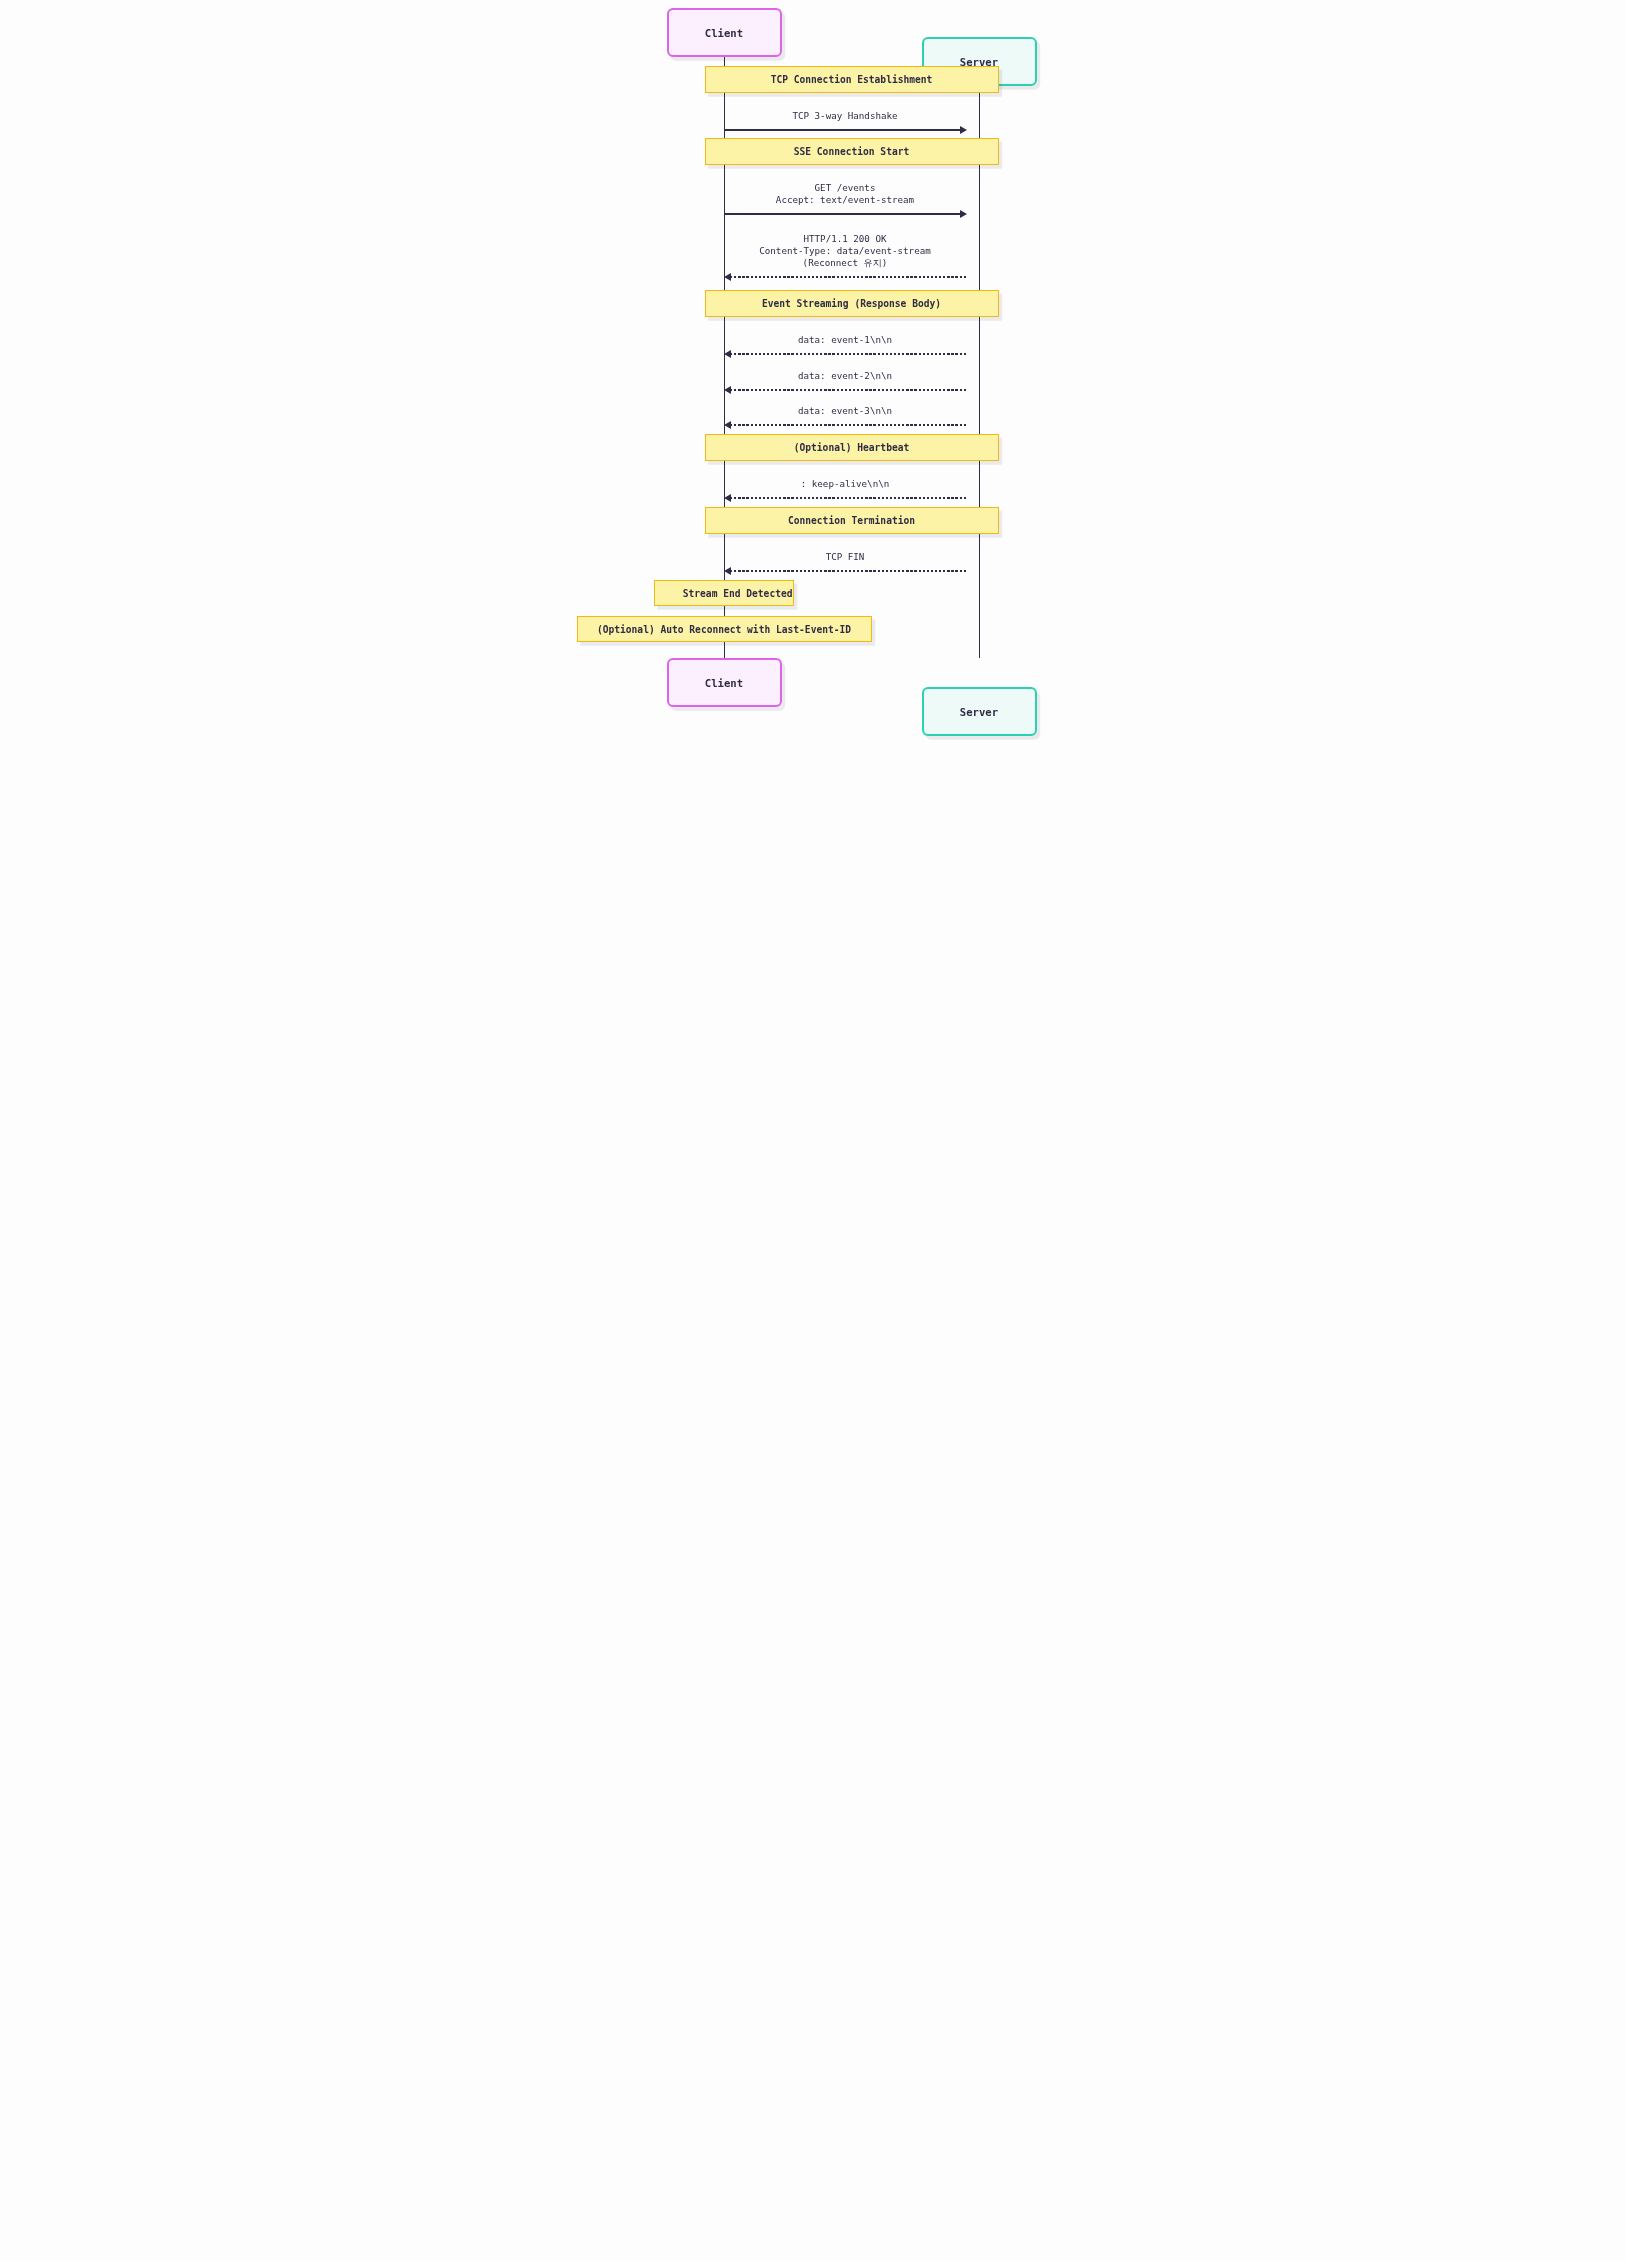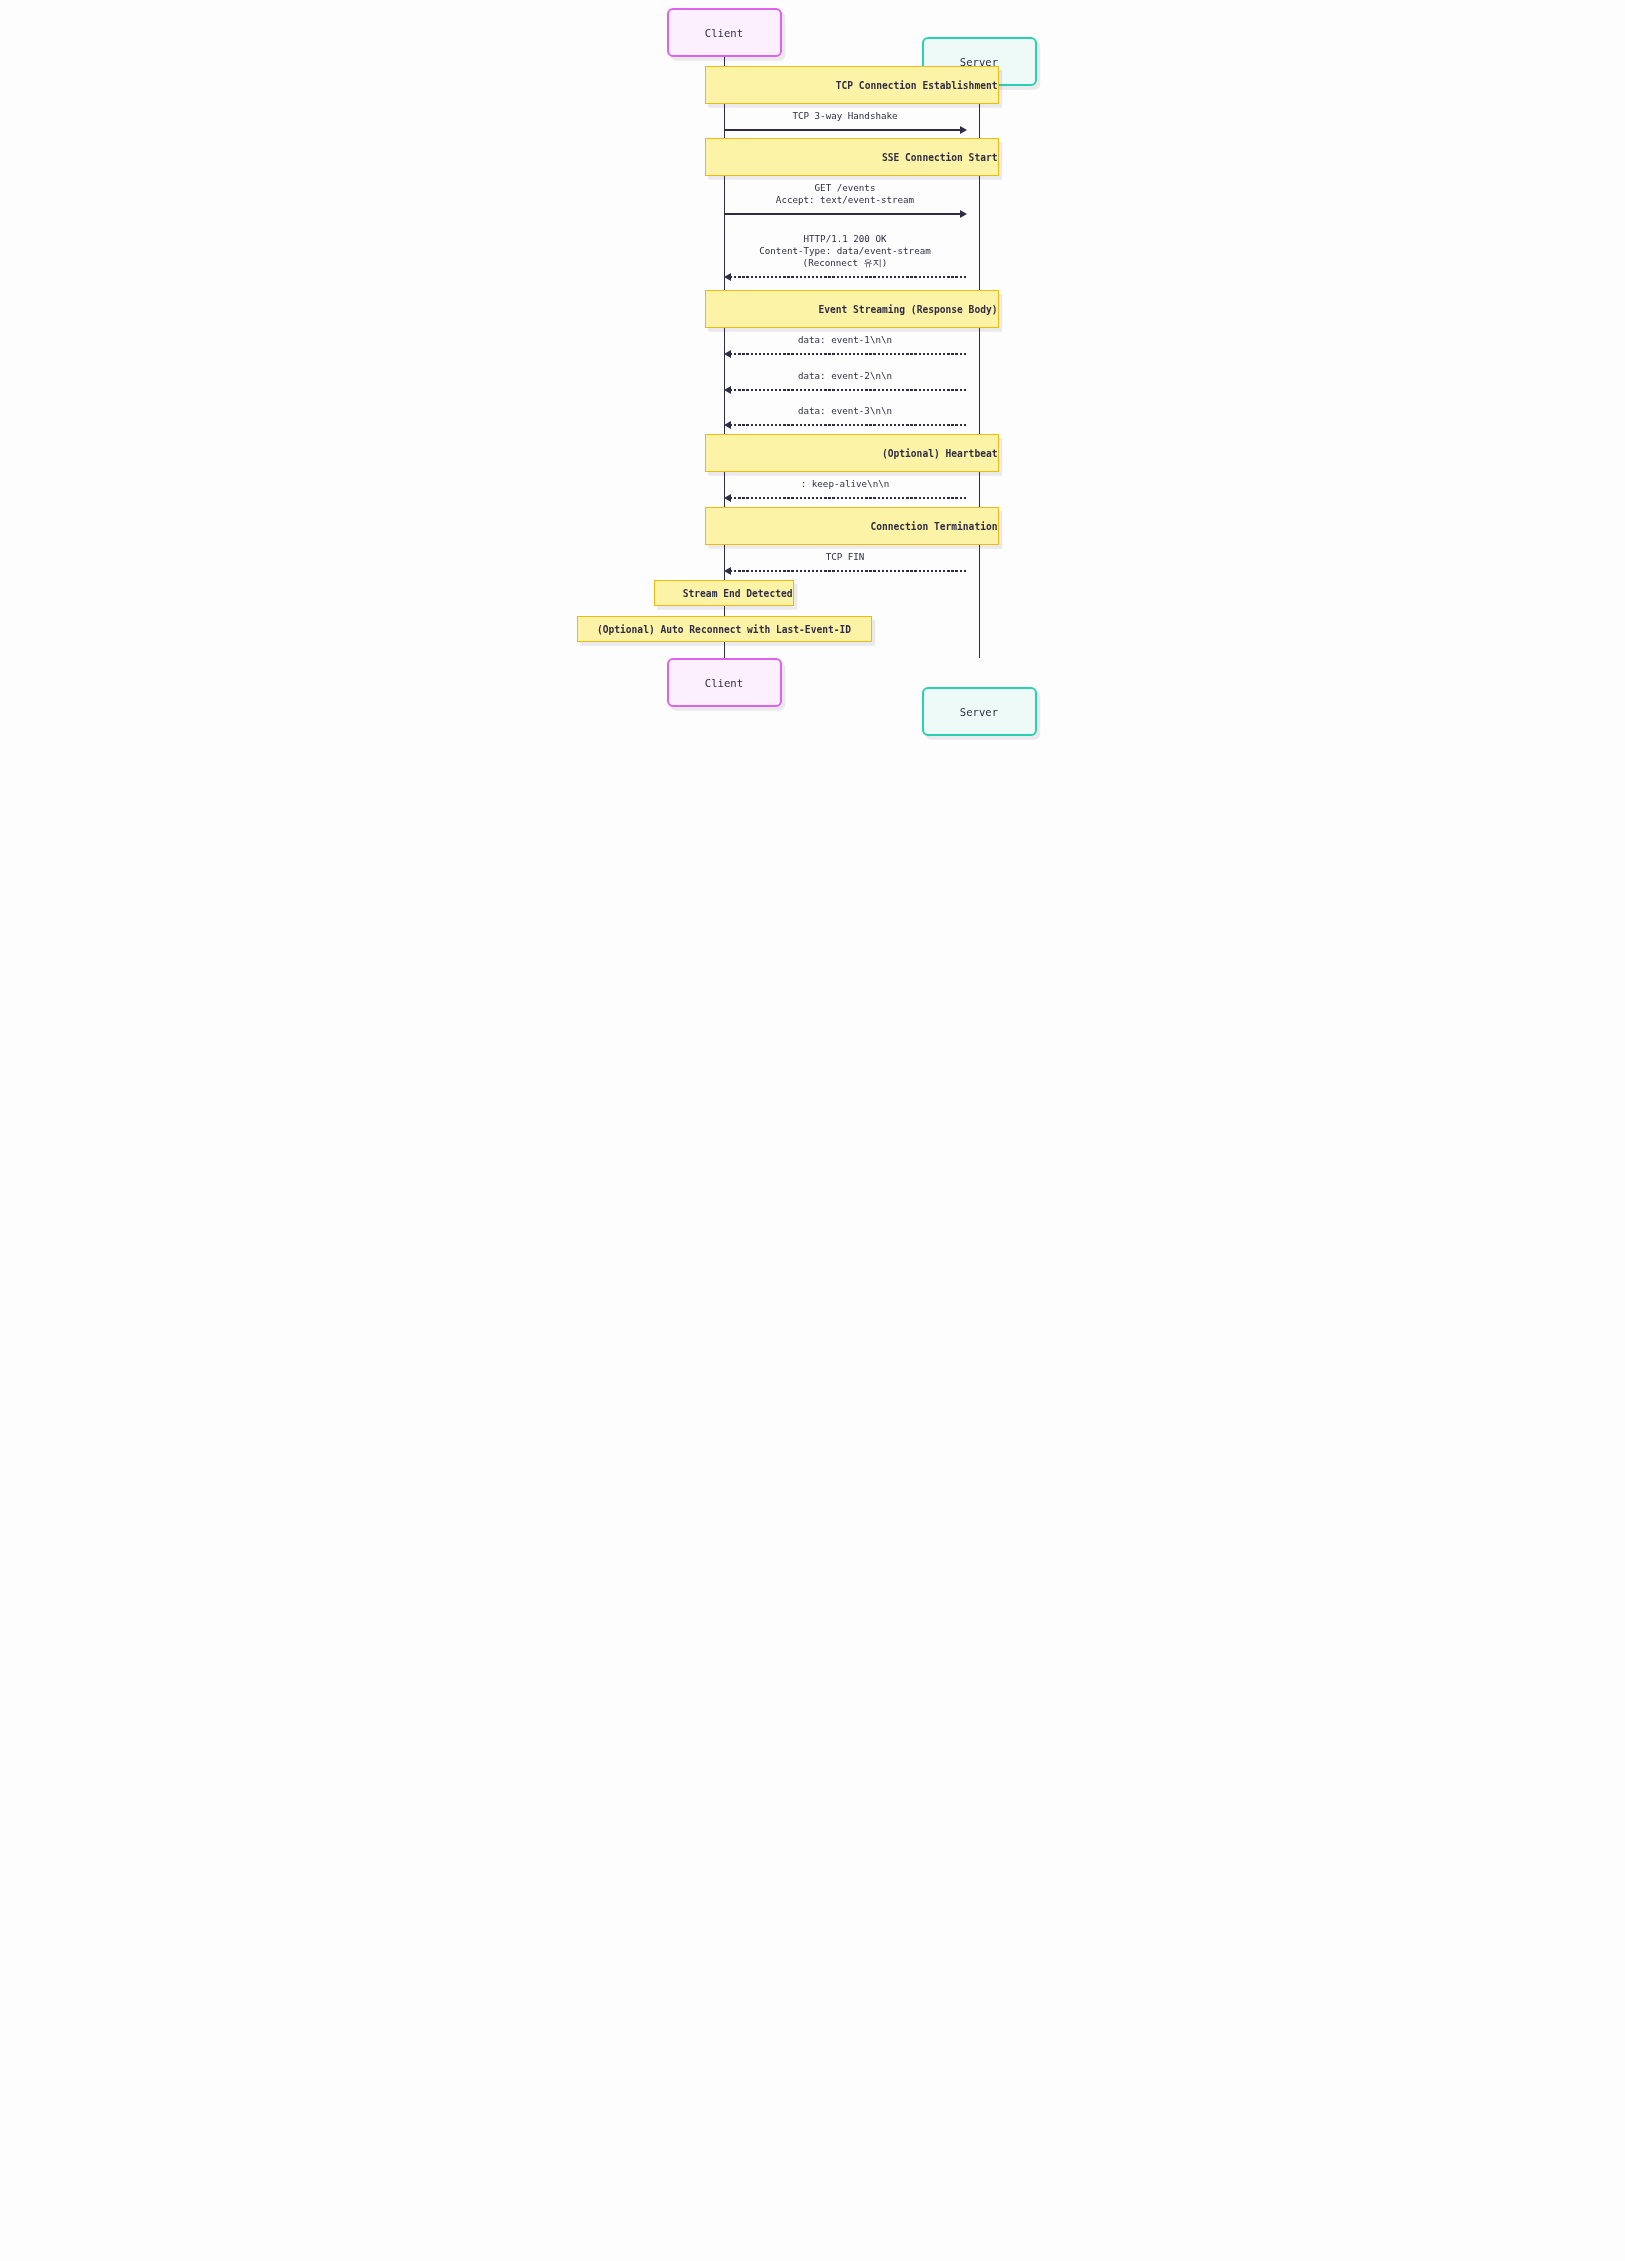--- a/index.html
+++ b/index.html
@@ -15,30 +15,30 @@
   }
   html,body{margin:0;padding:0;background:var(--bg);}
   body{font-family:"DejaVu Sans Mono","Liberation Mono",monospace;color:var(--ink);}
   .diagram{position:relative;width:542px;height:754px;margin:0 auto;background:var(--bg);overflow:hidden;}
 
   .lifeline{position:absolute;top:57px;height:601px;width:1.4px;background:var(--ink);}
   .lifeline.client{left:182px;}
   .lifeline.server{left:437px;}
 
   .actor{position:absolute;width:115px;height:49px;display:flex;align-items:center;justify-content:center;
-    border:2.3px solid;border-radius:6px;box-sizing:border-box;font-size:10.6px;font-weight:400;
+    border:2.3px solid;border-radius:6px;box-sizing:border-box;font-size:10.6px;font-weight:700;
     box-shadow:3.2px 3.7px 0 0 var(--shadow);}
   .actor.client{border-color:var(--pink-border);background:var(--pink-fill);left:125px;}
   .actor.server{border-color:var(--teal-border);background:var(--teal-fill);left:380px;margin-top:29px;}
   .actor.top{top:8.3px;}
   .actor.bottom{top:658px;}
 
-  .banner{position:absolute;left:163px;width:294px;height:38px;box-sizing:border-box;
+  .banner{position:absolute;left:163px;width:294px;height:27px;box-sizing:border-box;
     border:1.8px solid var(--yellow-border);background:var(--yellow-fill);
-    display:flex;align-items:center;justify-content:flex-end;font-weight:bold;font-size:9.6px;
+    display:flex;align-items:center;justify-content:center;font-weight:bold;font-size:9.6px;
     box-shadow:3.2px 3.7px 0 0 var(--shadow);z-index:3;}
 
   .note{position:absolute;box-sizing:border-box;height:26px;
     border:1.8px solid var(--yellow-border);background:var(--yellow-fill);
     display:flex;align-items:center;justify-content:center;font-weight:bold;font-size:9.6px;
     box-shadow:3.2px 3.7px 0 0 var(--shadow);z-index:3;}
   .note.n1{left:112px;width:140px;justify-content:flex-end;}
   .note.n2{left:35px;width:295px;}
 
   .message{position:absolute;left:182px;width:243px;z-index:2;}

